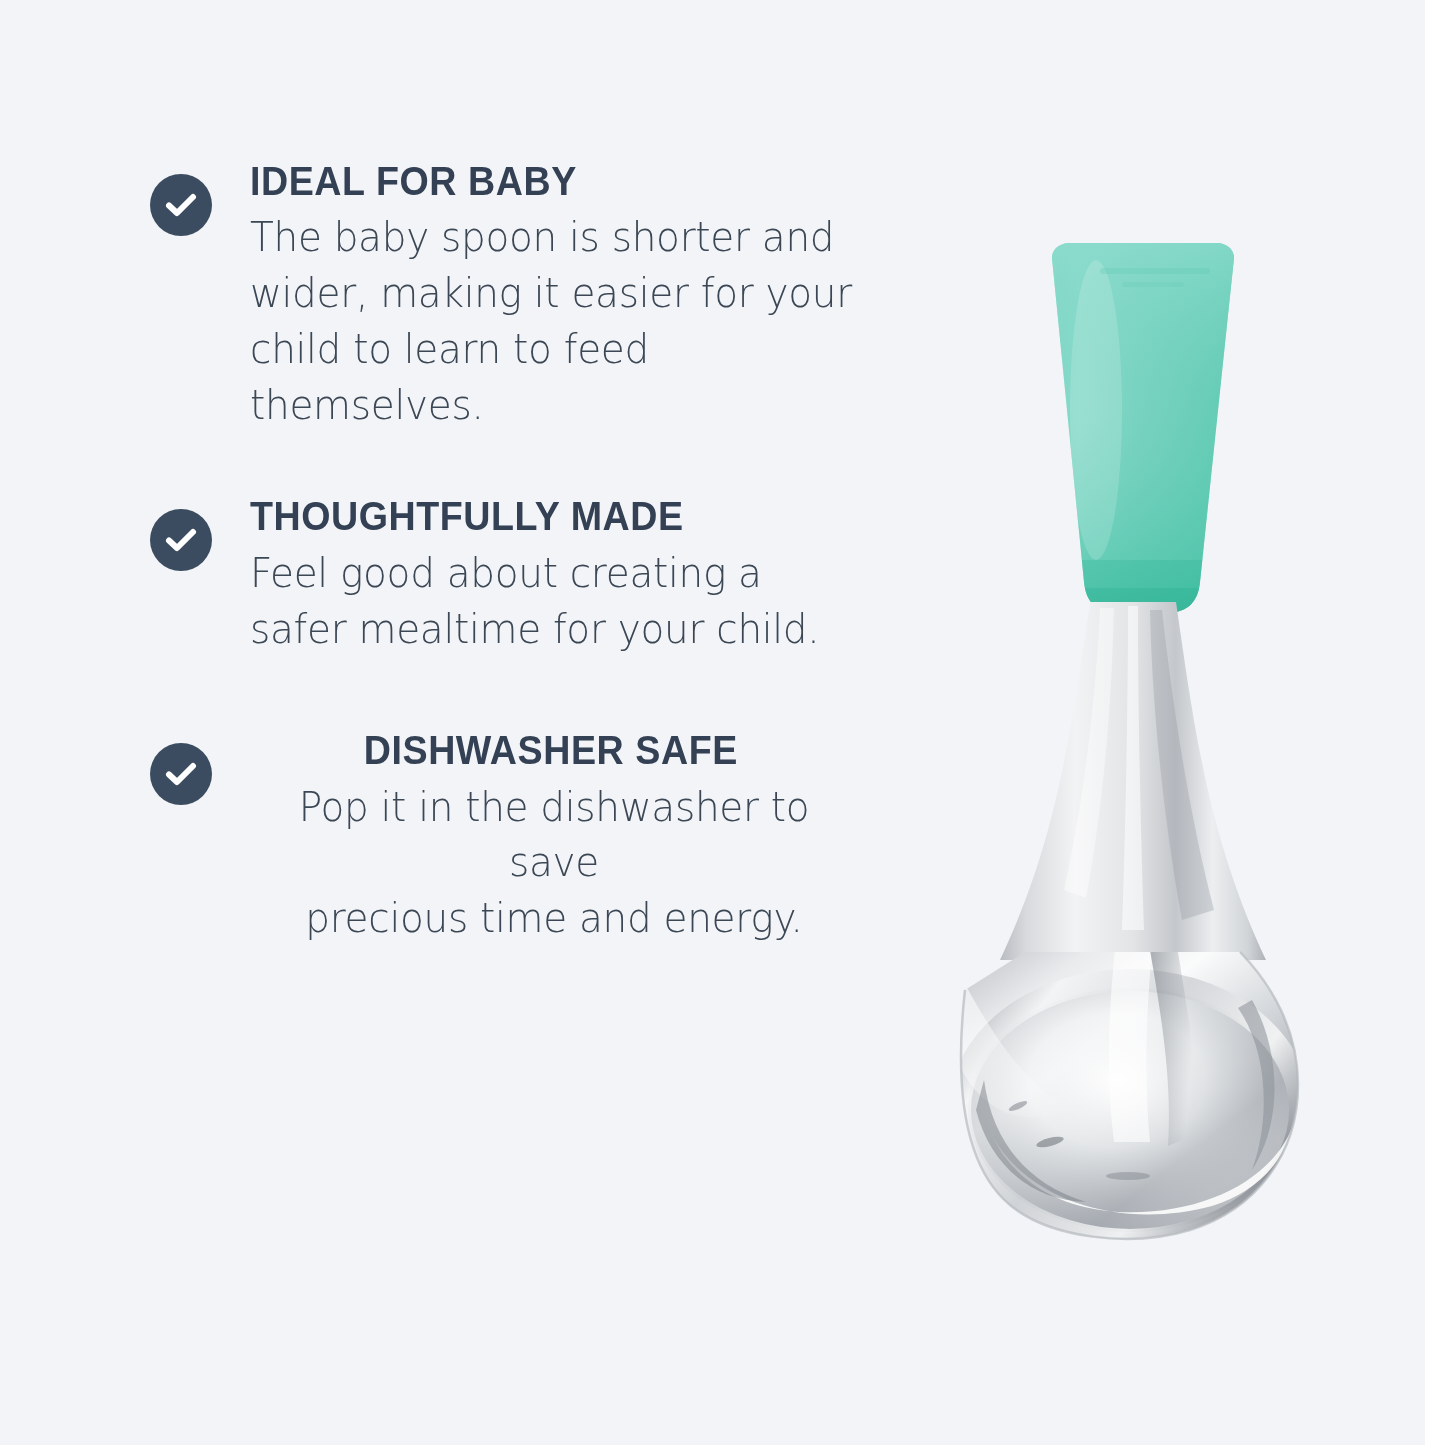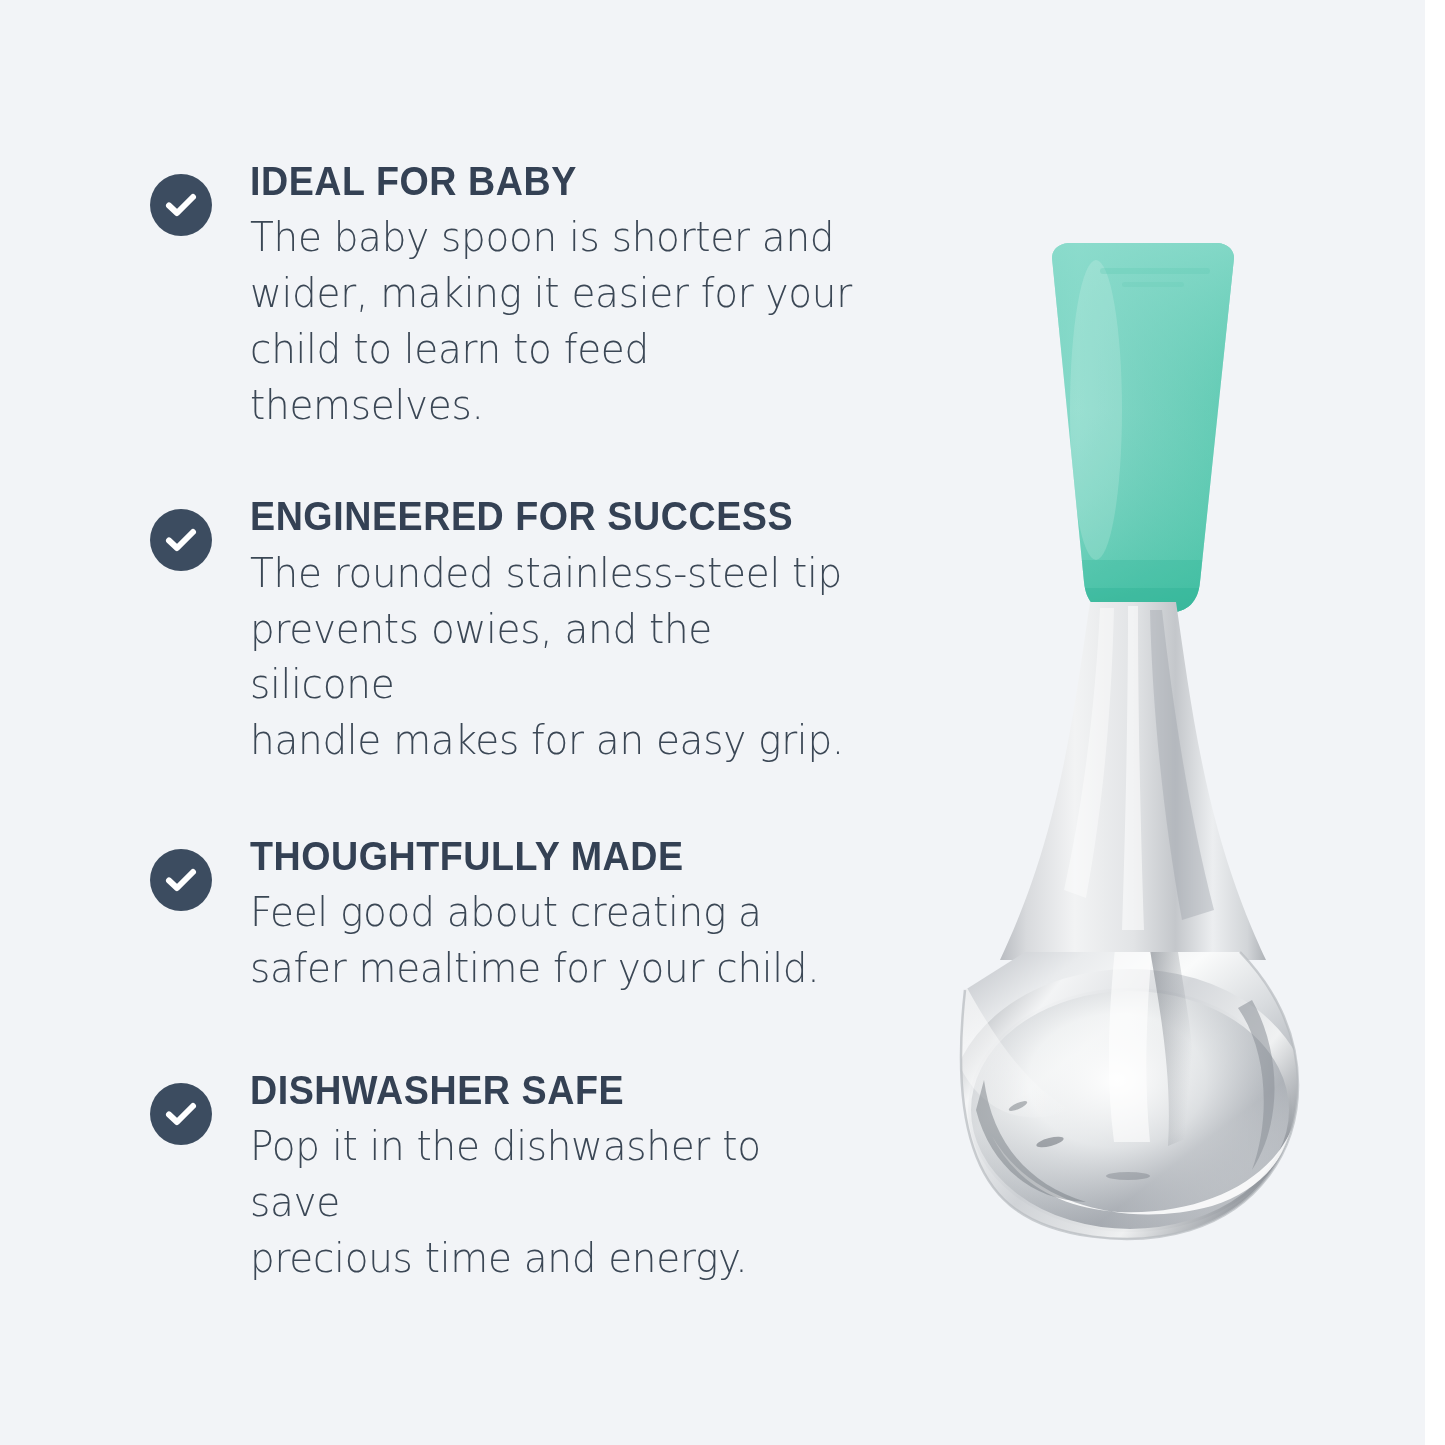--- a/index.html
+++ b/index.html
@@ -26,21 +26,21 @@
     left: 150px;
     top: 160px;
     width: 740px;
   }
 
   .feature {
     position: relative;
     padding-left: 100px;
     margin-bottom: 58px;
   }
-  .feature:last-child { margin-bottom: 5px; }
+  .feature:last-child { margin-bottom: 5px; text-align: center; }
 
   .check-badge {
     position: absolute;
     left: 0;
     top: 14px;
     width: 62px;
     height: 62px;
     border-radius: 50%;
     background: #3c4c60;
     display: flex;
@@ -117,33 +117,20 @@
         </svg>
       </div>
       <h2 class="feature-title">IDEAL FOR BABY</h2>
       <p class="feature-body">
         <span>The baby spoon is shorter and</span>
         <span>wider, making it easier for your</span>
         <span>child to learn to feed themselves.</span>
       </p>
     </div>
 
-    <div class="feature f2">
-      <div class="check-badge">
-        <svg viewBox="0 0 36 36" aria-hidden="true">
-          <path d="M6 18.5 L14 26 L30 10" fill="none" stroke="#ffffff" stroke-width="6" stroke-linecap="round" stroke-linejoin="round"></path>
-        </svg>
-      </div>
-      <h2 class="feature-title">ENGINEERED FOR SUCCESS</h2>
-      <p class="feature-body">
-        <span>The rounded stainless-steel tip</span>
-        <span>prevents owies, and the silicone</span>
-        <span>handle makes for an easy grip.</span>
-      </p>
-    </div>
 
     <div class="feature f3">
       <div class="check-badge">
         <svg viewBox="0 0 36 36" aria-hidden="true">
           <path d="M6 18.5 L14 26 L30 10" fill="none" stroke="#ffffff" stroke-width="6" stroke-linecap="round" stroke-linejoin="round"></path>
         </svg>
       </div>
       <h2 class="feature-title">THOUGHTFULLY MADE</h2>
       <p class="feature-body">
         <span>Feel good about creating a</span>

